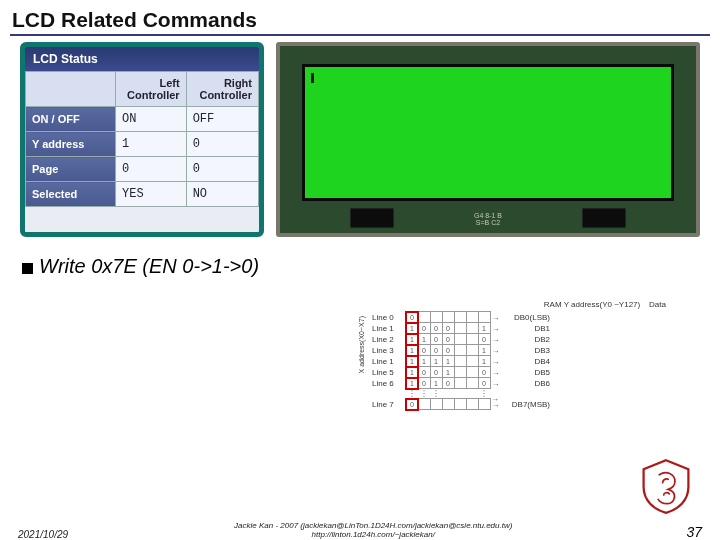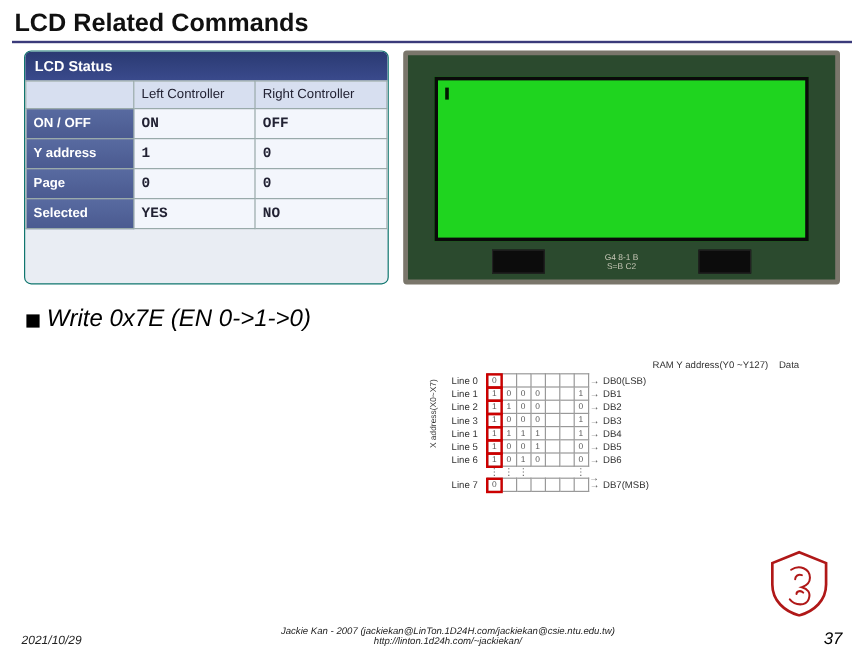--- a/index.html
+++ b/index.html
@@ -25,46 +25,45 @@
     background: #3a3a7a;
     margin: 0 10px 6px 10px;
   }
   .mid {
     display: flex;
     gap: 12px;
     padding: 0 20px;
   }
   
   .status-panel {
-    width: 304px;
-    border: 1px solid #0f766e;
+    width: 244px;
+    border: 5px solid #0f766e;
     border-radius: 6px;
     overflow: hidden;
     font-size: 11px;
     background: #e9edf3;
   }
   .status-title {
     background: linear-gradient(#2a3a72, #3a4a8c);
     color: #fff;
     font-weight: bold;
     padding: 5px 8px;
     font-size: 12px;
   }
   .status-table { width: 100%; border-collapse: collapse; }
   .status-table th, .status-table td {
     border: 1px solid #9aa;
     padding: 5px 6px;
     text-align: left;
-    font-weight: bold;
   }
   .status-table thead th {
     background: #d7dff0;
-    font-weight: normal;
+    font-weight: bold;
     color: #223;
-    text-align: left;
+    text-align: right;
   }
   .status-table tbody th {
     background: linear-gradient(#586aa0,#4a5a90);
     color: #fff;
     font-weight: bold;
     width: 90px;
   }
   .status-table tbody td {
     background: #f3f6fc;
     color: #223;
@@ -136,22 +135,22 @@
     border-collapse: collapse;
   }
   .ram-grid td, .ram-grid th {
     border: 1px solid #999;
     width: 12px; height: 11px;
     text-align: center;
     font-size: 7px;
     padding: 0;
     color: #555;
   }
-  .ram-grid .lbl { border: none; text-align: center; padding-right: 3px; width: 34px; color: #333; font-size: 8px;}
-  .ram-grid .rlbl { border: none; text-align: left; padding-left: 12px; width: 60px; color: #333; font-size: 8px; position: relative;}
+  .ram-grid .lbl { border: none; text-align: left; padding-right: 3px; width: 34px; color: #333; font-size: 8px;}
+  .ram-grid .rlbl { border: none; text-align: right; padding-left: 12px; width: 60px; color: #333; font-size: 8px; position: relative;}
   .ram-grid .rlbl::before {
     content: "→";
     position: absolute;
     left: 1px;
     color: #555;
     font-size: 8px;
   }
   .ram-grid .dots td { border: none; text-align: center; color: #555; height: 8px; font-size: 8px;}
   .ram-highlight-col0 { outline: 2px solid #c00; outline-offset: -1px; }
   .ram-xlabel {

